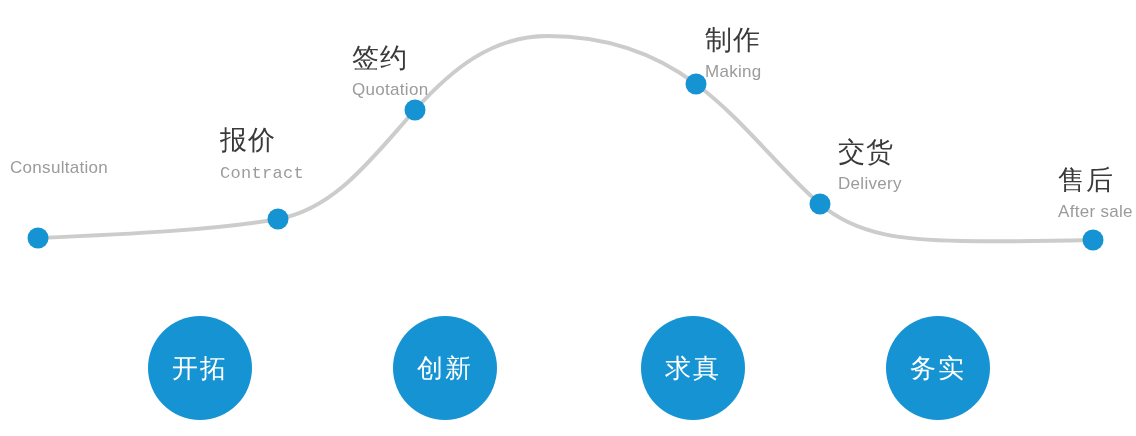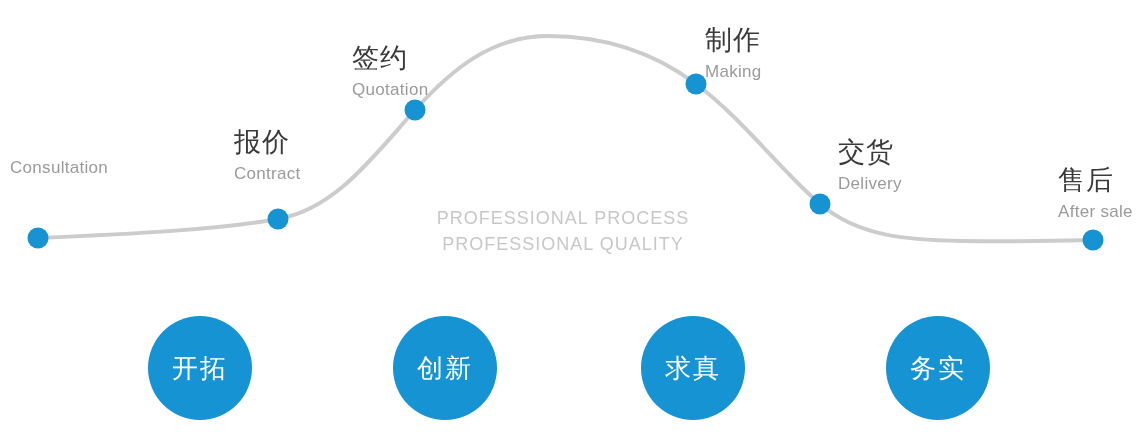--- a/index.html
+++ b/index.html
@@ -63,21 +63,21 @@
     align-items:center;
     justify-content:center;
   }
   .value-circle .value-label{
     color:#ffffff;
     font-size:26px;
     letter-spacing:2px;
   }
   
   .stage-0{left:10px;top:152px;}
-  .stage-1{left:234px;top:128px;}
+  .stage-1{left:220px;top:128px;font-family:Liberation Mono, monospace;}
   .stage-2{left:352px;top:44px;}
   .stage-3{left:705px;top:26px;}
   .stage-4{left:838px;top:138px;}
   .stage-5{left:1058px;top:166px;}
   
   .dot-0{left:38px;top:238px;}
   .dot-1{left:278px;top:219px;}
   .dot-2{left:415px;top:110px;}
   .dot-3{left:696px;top:84px;}
   .dot-4{left:820px;top:204px;}
@@ -97,24 +97,20 @@
     <path d="M 38 238
              C 130 234, 215 230, 278 219
              C 335 209, 372 158, 415 110
              C 452 69, 492 36, 548 36
              C 602 36, 652 51, 696 84
              C 742 118, 782 172, 820 204
              C 858 236, 905 240, 962 241
              C 1012 242, 1052 241, 1093 240" fill="none" stroke="#cccccc" stroke-width="4" stroke-linecap="round"></path>
   </svg>
 
-  <div class="watermark">
-    <div>PROFESSIONAL PROCESS</div>
-    <div>PROFESSIONAL QUALITY</div>
-  </div>
 
   <div class="stage stage-0">
     <div class="en">Consultation</div>
   </div>
   <div class="stage stage-1">
     <div class="zh">报价</div>
     <div class="en">Contract</div>
   </div>
   <div class="stage stage-2">
     <div class="zh">签约</div>

